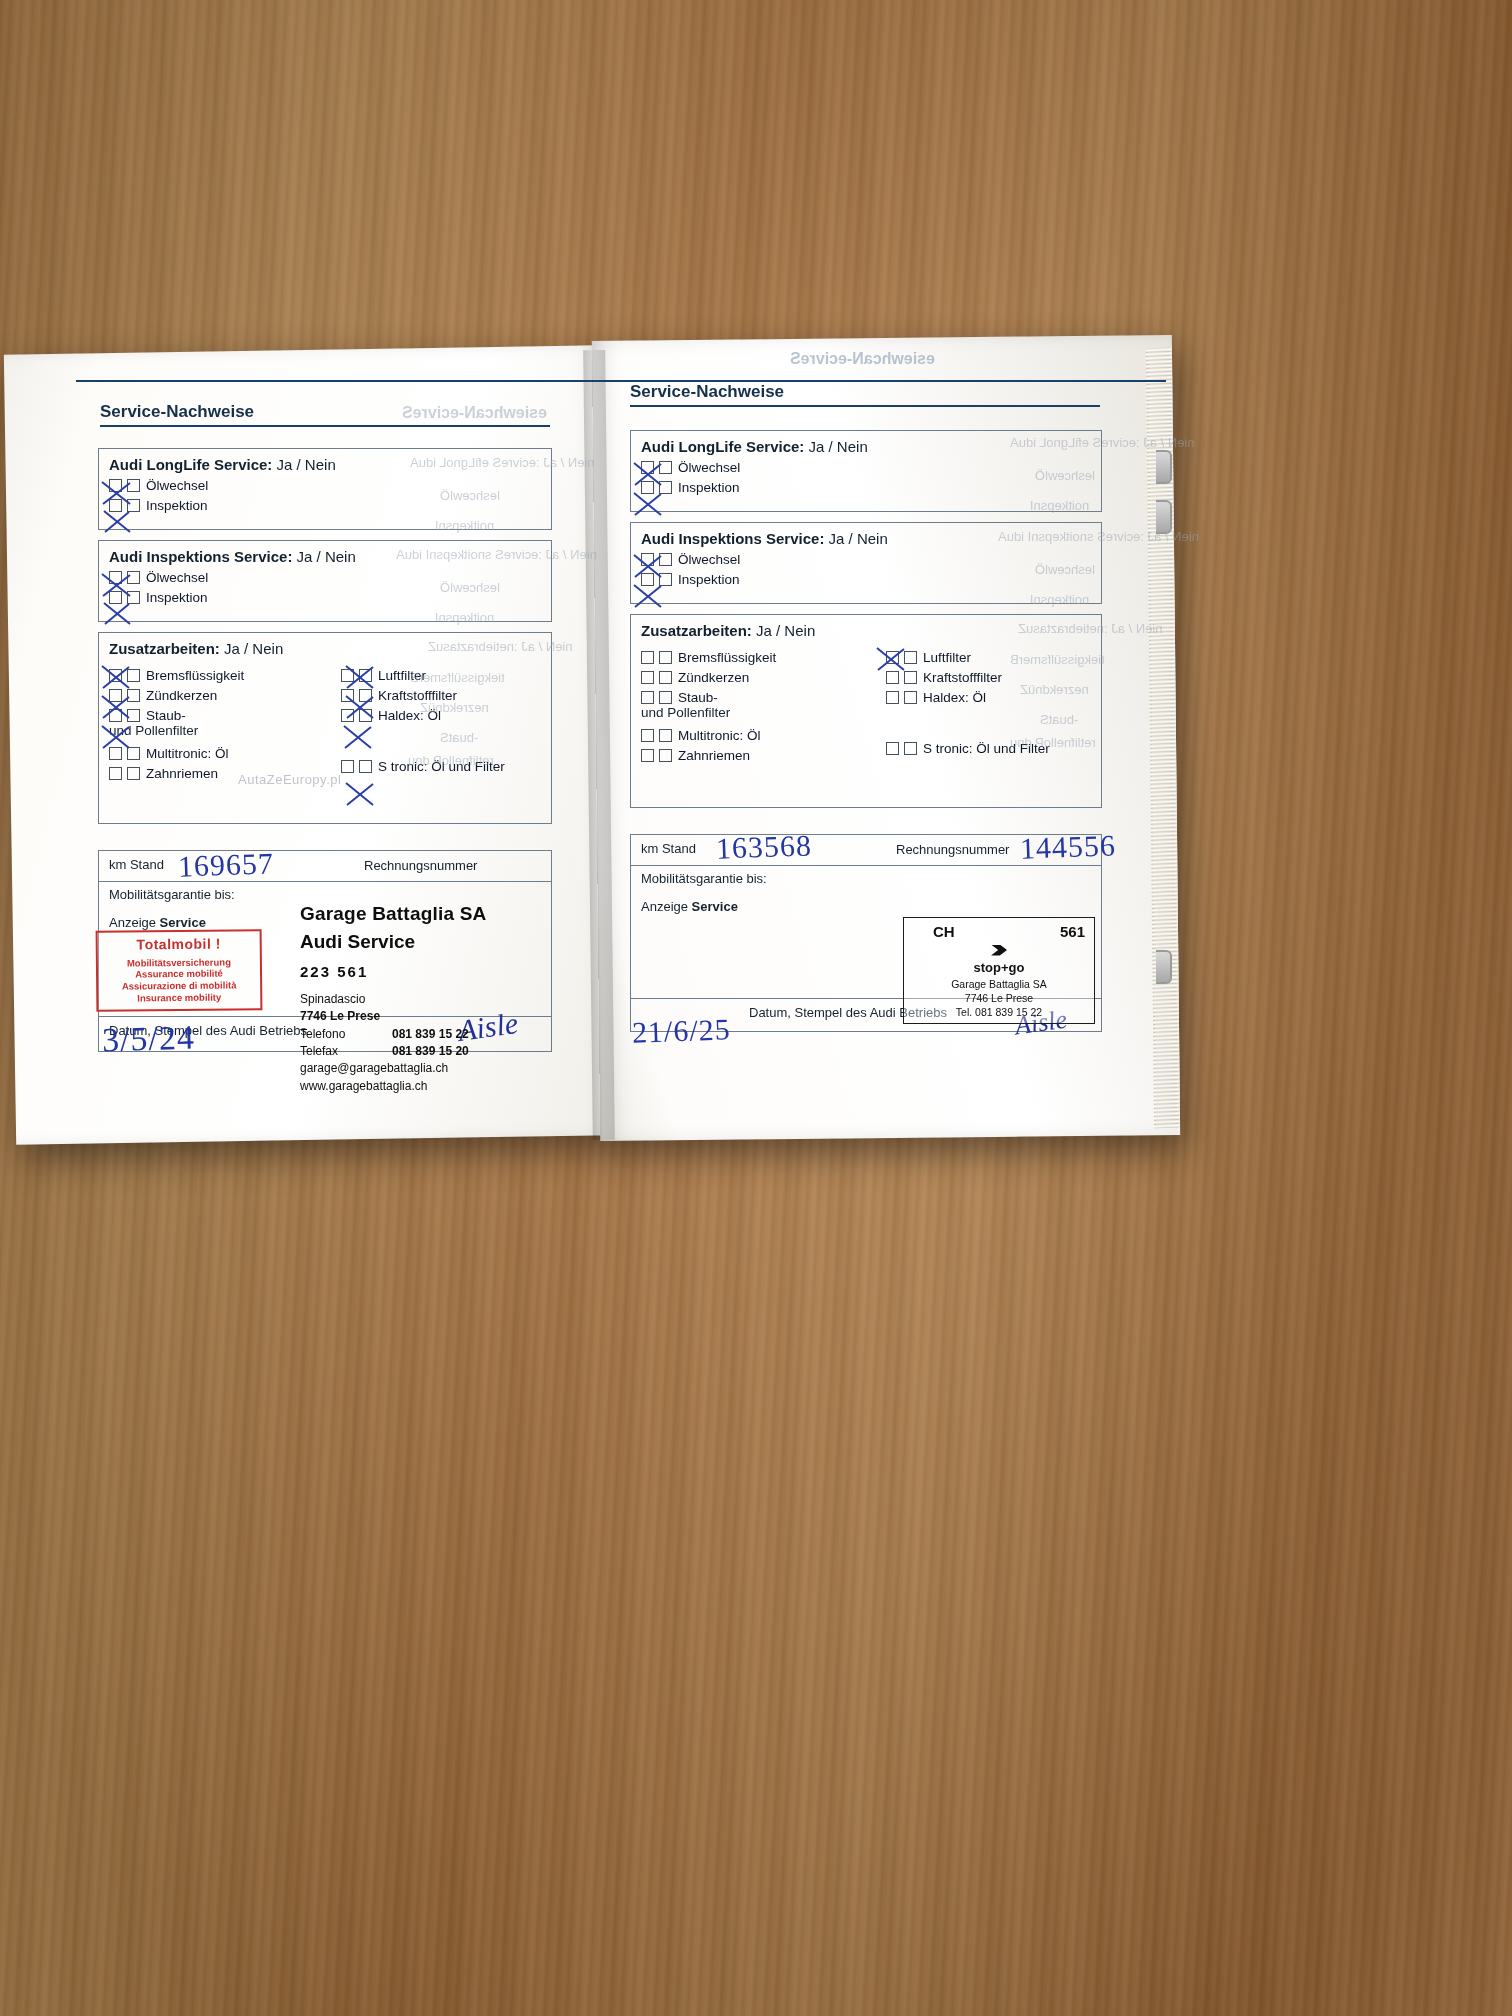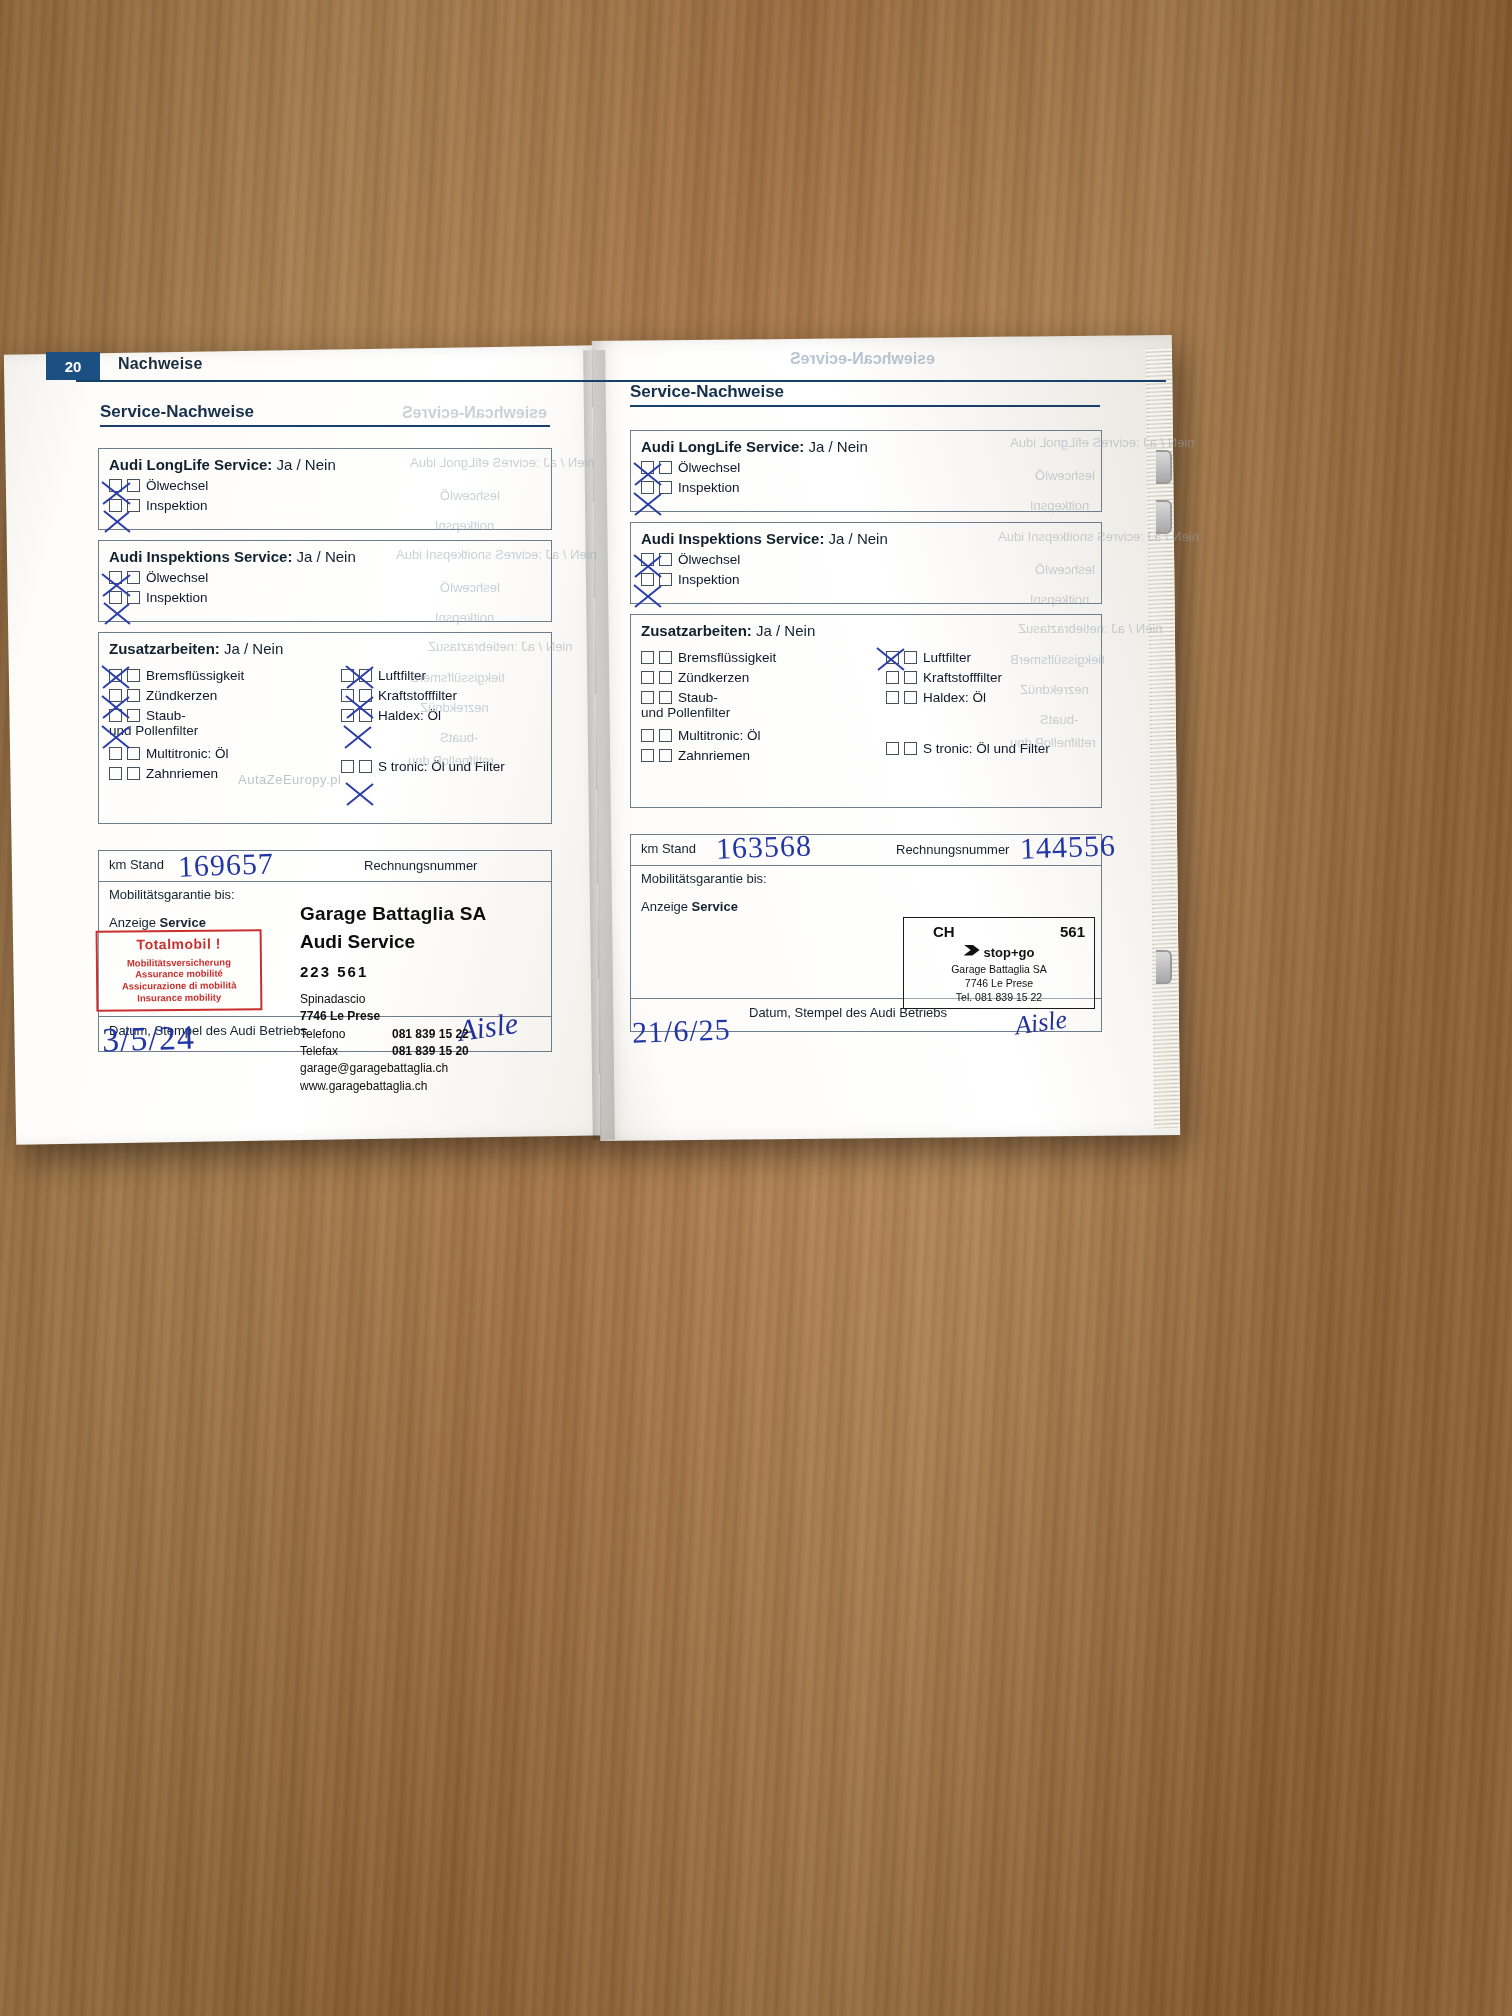--- a/index.html
+++ b/index.html
@@ -106,21 +106,21 @@
     position:absolute;border:2px solid #c8302e;color:#c8302e;
     font-size:9.5px;line-height:1.25;text-align:center;font-weight:bold;padding:4px 6px 5px;
     transform:rotate(-0.6deg);background:rgba(255,255,255,.25);
   }
   .stamp-red .tm{font-size:14px;letter-spacing:.5px;margin-bottom:3px;}
   .stamp-blk{
     position:absolute;border:1.5px solid #1b1b1b;color:#111;
     font-size:10.5px;line-height:1.3;text-align:center;padding:4px 6px;background:rgba(255,255,255,.35);
   }
   .stamp-blk .ch{display:flex;justify-content:space-between;font-size:15px;font-weight:bold;padding:0 3px 2px;margin-left:20px;}
-  .stopgo{display:flex;justify-content:center;gap:4px;font-weight:bold;font-size:13px;margin:1px 0 2px;}
+  .stopgo{display:flex;align-items:center;justify-content:center;gap:4px;font-weight:bold;font-size:13px;margin:1px 0 2px;flex-direction:column;}
   .sg-mark{width:16px;height:11px;background:#111;
     clip-path:polygon(0 0,55% 0,100% 50%,55% 100%,0 100%,45% 50%);}
 
   .garage-blk{
     position:absolute;color:#0d0d0d;font-size:12px;line-height:1.45;
   }
   .garage-blk .g1{font-size:19px;font-weight:bold;font-family:"Liberation Sans",sans-serif;letter-spacing:.2px;}
   .garage-blk .g2{font-size:19px;font-weight:bold;}
   .garage-blk .g3{font-size:15px;font-weight:bold;letter-spacing:2px;margin:6px 0 8px;}
   .garage-blk .lw{display:flex;gap:26px;}
@@ -161,24 +161,20 @@
   <div class="page page-left"></div>
   <div class="page page-right"></div>
   <div class="page-edge"></div>
   <div class="spine"></div>
   <div class="binder" style="left:1146px;top:120px;"></div>
   <div class="binder" style="left:1146px;top:170px;"></div>
   <div class="binder" style="left:1146px;top:620px;"></div>
 
   <div class="content">
 
-    <div class="hdr">
-      <div class="hdr-num">20</div>
-      <div class="hdr-title">Nachweise</div>
-    </div>
     <div class="hdr-rule" style="top:50px;"></div>
 
     <div class="bleed bleed-t" style="left:780px;top:20px;">esiewhcaN-ecivreS</div>
 
     <div style="position:absolute;left:90px;top:72px;width:450px;">
       <div class="sec-title">Service-Nachweise</div>
       <div class="sec-rule"></div>
     </div>
     <div class="bleed" style="left:392px;top:74px;font-size:16px;font-weight:bold;">esiewhcaN-ecivreS</div>
 

